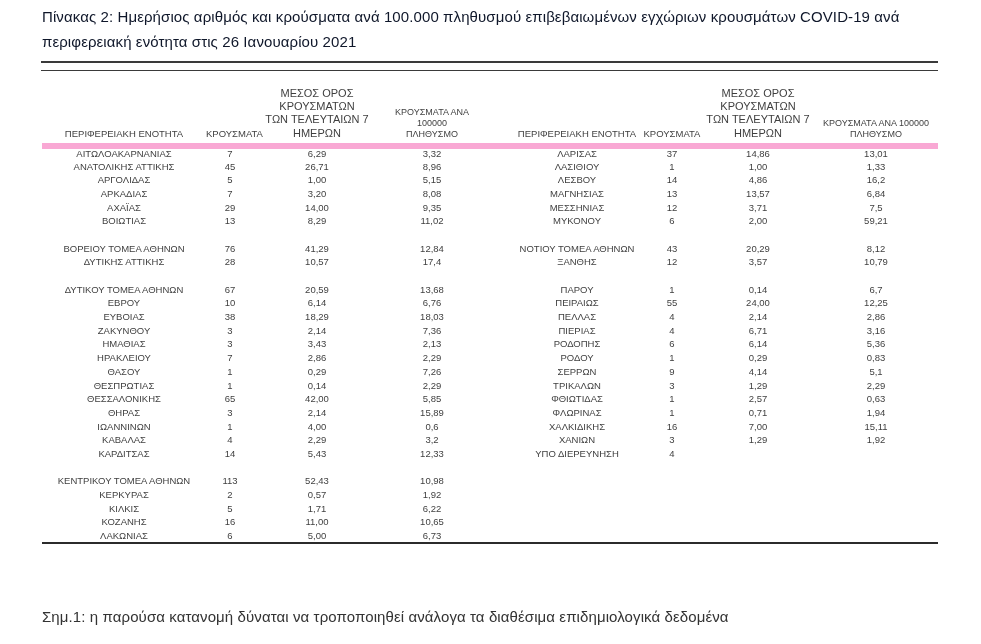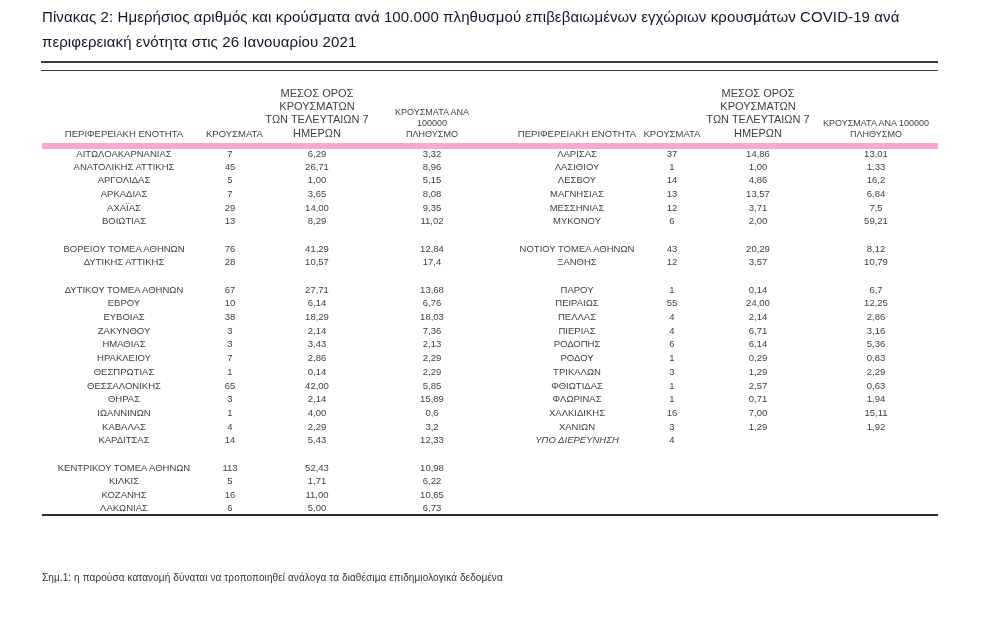--- a/index.html
+++ b/index.html
@@ -41,24 +41,24 @@
   }
   th .h-main  { display: block; font-size: 9.5px; line-height: 1.15; margin-top: 17px; }
   th .h-small { display: block; font-size: 11px; line-height: 1.2; }
   th .h-mid   { display: block; font-size: 9px;   line-height: 1.2; }
   tbody td {
     height: 13.7px;
     font-size: 9.5px; line-height: 1;
     text-align: center; vertical-align: middle;
     padding: 0; overflow: hidden; white-space: nowrap;
   }
-  tbody td.italic { font-style: italic; }
+  tbody td.italic { }
   .note {
     position: absolute; left: 42px; width: 930px;
-    font-size: 10px; color: #333333; letter-spacing: 0.1px;
+    font-size: 15px; color: #333333; letter-spacing: 0.1px; margin-top: 36px;
   }
   .note-1 { top: 572px; }
   .note-2 { top: 610px; }
 </style>
 </head>
 <body>
 
 <div class="page">
 
   <div class="doc-title">Πίνακας 2:  Ημερήσιος αριθμός και κρούσματα ανά 100.000 πληθυσμού επιβεβαιωμένων εγχώριων κρουσμάτων COVID-19 ανά περιφερειακή ενότητα στις 26 Ιανουαρίου 2021</div>
@@ -140,21 +140,21 @@
           <td>5,15</td>
           <td></td>
           <td>ΛΕΣΒΟΥ</td>
           <td>14</td>
           <td>4,86</td>
           <td>16,2</td>
         </tr>
         <tr>
           <td>ΑΡΚΑΔΙΑΣ</td>
           <td>7</td>
-          <td>3,65</td>
+          <td>3,20</td>
           <td>8,08</td>
           <td></td>
           <td>ΜΑΓΝΗΣΙΑΣ</td>
           <td>13</td>
           <td>13,57</td>
           <td>6,84</td>
         </tr>
         <tr>
           <td>ΑΧΑΪΑΣ</td>
           <td>29</td>
@@ -217,21 +217,21 @@
           <td></td>
           <td></td>
           <td></td>
           <td></td>
           <td></td>
           <td></td>
         </tr>
         <tr>
           <td>ΔΥΤΙΚΟΥ ΤΟΜΕΑ ΑΘΗΝΩΝ</td>
           <td>67</td>
-          <td>27,71</td>
+          <td>20,59</td>
           <td>13,68</td>
           <td></td>
           <td>ΠΑΡΟΥ</td>
           <td>1</td>
           <td>0,14</td>
           <td>6,7</td>
         </tr>
         <tr>
           <td>ΕΒΡΟΥ</td>
           <td>10</td>
@@ -281,20 +281,31 @@
           <td>7</td>
           <td>2,86</td>
           <td>2,29</td>
           <td></td>
           <td>ΡΟΔΟΥ</td>
           <td>1</td>
           <td>0,29</td>
           <td>0,83</td>
         </tr>
         <tr>
+          <td>ΘΑΣΟΥ</td>
+          <td>1</td>
+          <td>0,29</td>
+          <td>7,26</td>
+          <td></td>
+          <td>ΣΕΡΡΩΝ</td>
+          <td>9</td>
+          <td>4,14</td>
+          <td>5,1</td>
+        </tr>
+        <tr>
           <td>ΘΕΣΠΡΩΤΙΑΣ</td>
           <td>1</td>
           <td>0,14</td>
           <td>2,29</td>
           <td></td>
           <td>ΤΡΙΚΑΛΩΝ</td>
           <td>3</td>
           <td>1,29</td>
           <td>2,29</td>
         </tr>
@@ -369,20 +380,31 @@
           <td>113</td>
           <td>52,43</td>
           <td>10,98</td>
           <td></td>
           <td></td>
           <td></td>
           <td></td>
           <td></td>
         </tr>
         <tr>
+          <td>ΚΕΡΚΥΡΑΣ</td>
+          <td>2</td>
+          <td>0,57</td>
+          <td>1,92</td>
+          <td></td>
+          <td></td>
+          <td></td>
+          <td></td>
+          <td></td>
+        </tr>
+        <tr>
           <td>ΚΙΛΚΙΣ</td>
           <td>5</td>
           <td>1,71</td>
           <td>6,22</td>
           <td></td>
           <td></td>
           <td></td>
           <td></td>
           <td></td>
         </tr>

